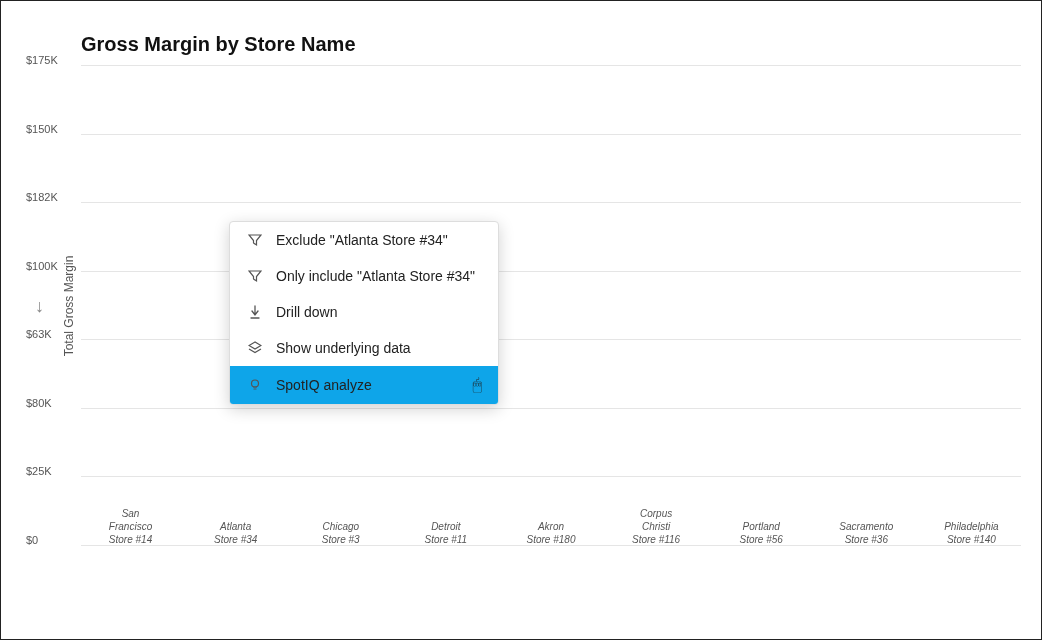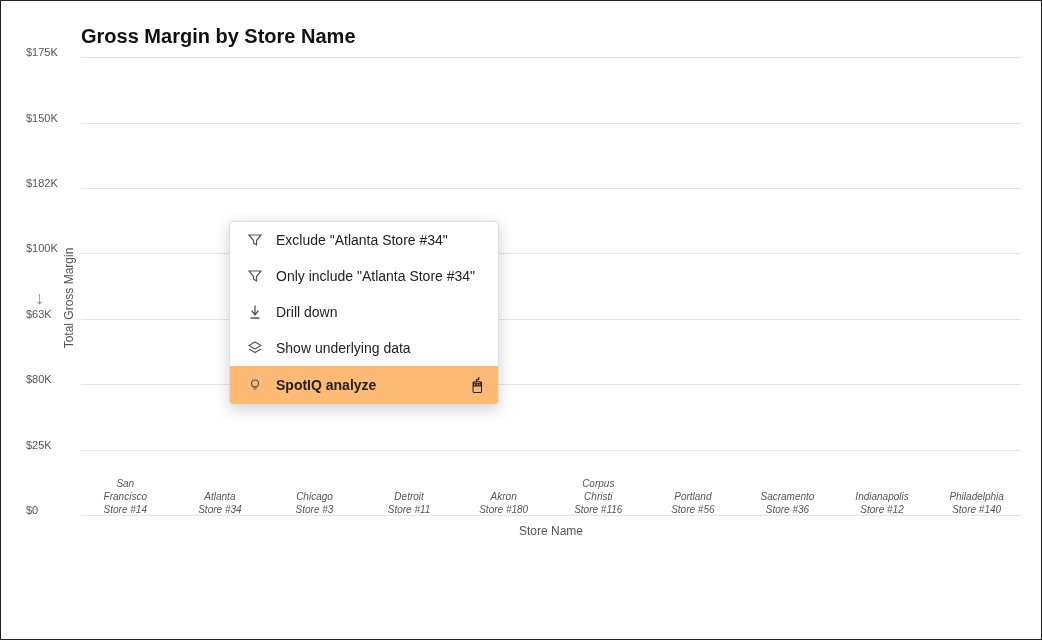--- a/index.html
+++ b/index.html
@@ -9,21 +9,21 @@
       width: 1042px;
       height: 640px;
       overflow: hidden;
     }
     .chart-container {
       width: 1042px;
       height: 640px;
       background: #fff;
       border: 1.5px solid #222;
       position: relative;
-      padding: 24px 20px 60px 80px;
+      padding: 32px 20px 60px 80px;
     }
     .chart-title {
       font-size: 20px;
       font-weight: 700;
       color: #111;
       margin-bottom: 10px;
     }
     .chart-area {
       position: relative;
       width: 100%;
@@ -104,22 +104,21 @@
     .menu-item {
       display: flex;
       align-items: center;
       gap: 12px;
       padding: 10px 16px;
       font-size: 14px;
       color: #222;
       cursor: pointer;
     }
     .menu-item:hover, .menu-item.hovered {
-      background: #fdba74;
-      font-weight: bold;
+      background: #0ea5e9;
     }
     .menu-item .menu-icon {
       font-size: 15px;
       color: #555;
       width: 18px;
       display: flex;
       align-items: center;
       justify-content: center;
       flex-shrink: 0;
     }
@@ -203,32 +202,26 @@
           <div class="bar-label">Portland
 Store #56</div>
         </div>
         <div class="bar-group">
           <div class="bar bar-purple" style="height:68%;"></div>
           <div class="bar-label">Sacramento
 Store #36</div>
         </div>
         <div class="bar-group">
           <div class="bar bar-purple" style="height:68%;"></div>
-          <div class="bar-label">Indianapolis
-Store #12</div>
-        </div>
-        <div class="bar-group">
-          <div class="bar bar-purple" style="height:68%;"></div>
           <div class="bar-label">Philadelphia
 Store #140</div>
         </div>
       </div>
     </div>
 
-    <div style="text-align:center;font-size:12px;color:#555;margin-top:8px;">Store Name</div>
   </div>
 
   <div class="context-menu">
     <div class="menu-item">
       <span class="menu-icon">
         <svg width="14" height="14" viewBox="0 0 14 14" fill="none">
           <path d="M1 2h12l-4.5 5.5V12L5.5 10V7.5L1 2z" stroke="#555" stroke-width="1.2" fill="none"></path>
         </svg>
       </span>
       <span>Exclude "Atlanta Store #34"</span>

